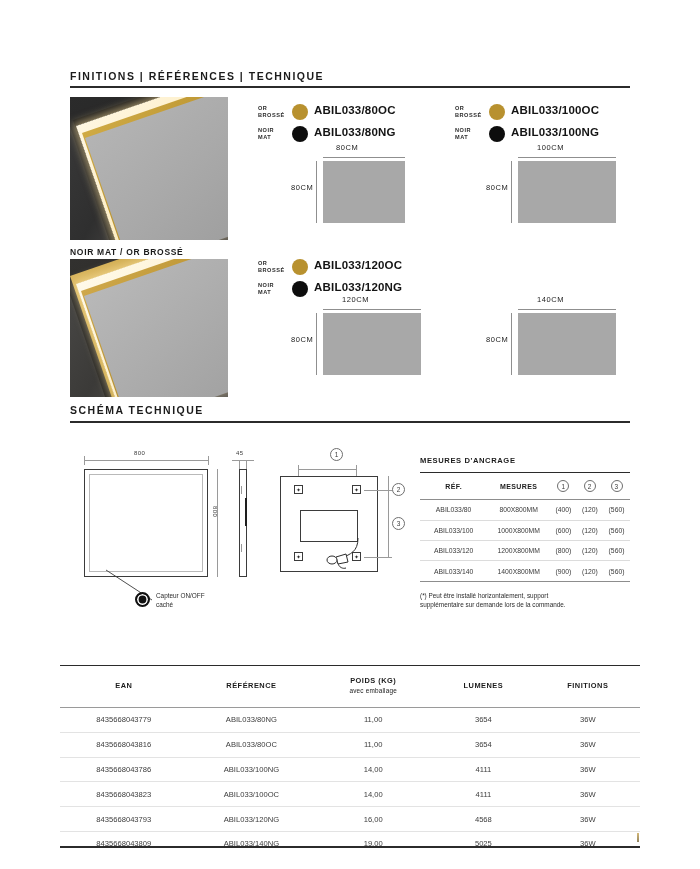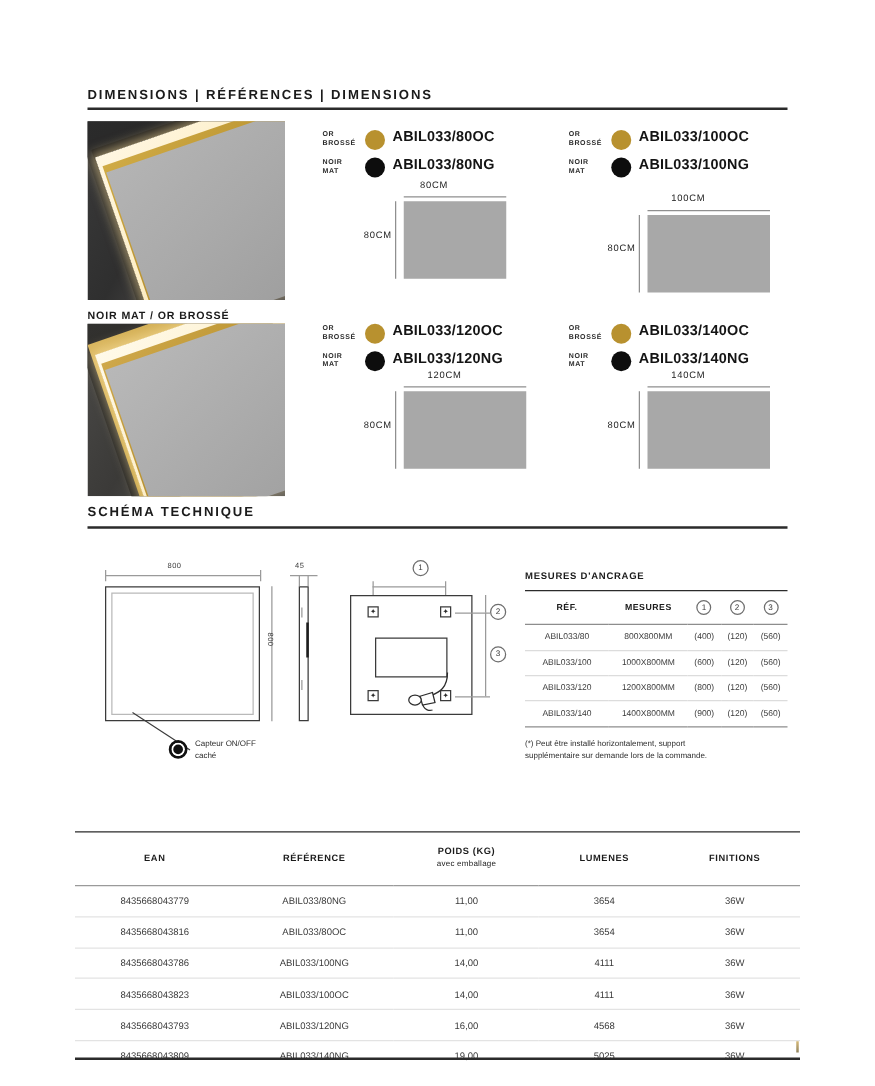--- a/index.html
+++ b/index.html
@@ -240,21 +240,21 @@
     position: absolute; width: 1.5px; height: 9px;
     background: linear-gradient(#c9a24a, #6b5a2a);
     opacity: .75;
   }
 </style>
 </head>
 <body>
 
 <div class="page">
 
-  <div class="sec-head" style="left:70px; top:70px;">DIMENSIONS | RÉFÉRENCES | DIMENSIONS</div>
+  <div class="sec-head" style="left:70px; top:70px;">FINITIONS | RÉFÉRENCES | TECHNIQUE</div>
   <div class="rule" style="left:70px; top:86px; width:560px;"></div>
 
   <div class="photo" style="left:70px; top:97px; width:158px; height:143px;">
     <div class="photo-inner">
       <div class="ph1-bg"></div>
       <div class="ph1-wall"></div>
       <div class="ph1-frameouter"></div>
       <div class="ph1-glow"></div>
       <div class="ph1-gold"></div>
       <div class="ph1-mirror"></div>
@@ -306,21 +306,21 @@
       <div class="fin-ref">ABIL033/100OC</div>
     </div>
     <div class="fin-row">
       <div class="fin-label">
         <span>NOIR</span><br><span>MAT</span>
       </div>
       <div class="fin-dot" style="background:#0d0d0d;"></div>
       <div class="fin-ref">ABIL033/100NG</div>
     </div>
   </div>
-  <div class="dimbox" style="left:495px; top:154px; width:130px; height:85px;">
+  <div class="dimbox" style="left:495px; top:143px; width:130px; height:85px;">
     <div class="dim-top-label" style="left:42px; top:0;">100CM</div>
     <div class="dim-topline" style="left:23px; top:14px; width:98px;"></div>
     <div class="dim-left-label" style="left:-9px; top:40px;">80CM</div>
     <div class="dim-leftline" style="left:16px; top:18px; height:62px;"></div>
     <div class="dim-rect" style="left:23px; top:18px; width:98px; height:62px;"></div>
   </div>
 
   <div class="finblock" style="left:258px; top:258px; width:190px;">
     <div class="fin-row">
       <div class="fin-label">
@@ -338,36 +338,20 @@
     </div>
   </div>
   <div class="dimbox" style="left:300px; top:295px; width:130px; height:85px;">
     <div class="dim-top-label" style="left:42px; top:0;">120CM</div>
     <div class="dim-topline" style="left:23px; top:14px; width:98px;"></div>
     <div class="dim-left-label" style="left:-9px; top:40px;">80CM</div>
     <div class="dim-leftline" style="left:16px; top:18px; height:62px;"></div>
     <div class="dim-rect" style="left:23px; top:18px; width:98px; height:62px;"></div>
   </div>
 
-  <div class="finblock" style="left:455px; top:258px; width:195px;">
-    <div class="fin-row">
-      <div class="fin-label">
-        <span>OR</span><br><span>BROSSÉ</span>
-      </div>
-      <div class="fin-dot" style="background:#b8912f;"></div>
-      <div class="fin-ref">ABIL033/140OC</div>
-    </div>
-    <div class="fin-row">
-      <div class="fin-label">
-        <span>NOIR</span><br><span>MAT</span>
-      </div>
-      <div class="fin-dot" style="background:#0d0d0d;"></div>
-      <div class="fin-ref">ABIL033/140NG</div>
-    </div>
-  </div>
   <div class="dimbox" style="left:495px; top:295px; width:130px; height:85px;">
     <div class="dim-top-label" style="left:42px; top:0;text-align:right;">140CM</div>
     <div class="dim-topline" style="left:23px; top:14px; width:98px;"></div>
     <div class="dim-left-label" style="left:-9px; top:40px;">80CM</div>
     <div class="dim-leftline" style="left:16px; top:18px; height:62px;"></div>
     <div class="dim-rect" style="left:23px; top:18px; width:98px; height:62px;"></div>
   </div>
 
   <div class="sec-head" style="left:70px; top:404px;">SCHÉMA TECHNIQUE</div>
   <div class="rule" style="left:70px; top:421px; width:560px;"></div>

